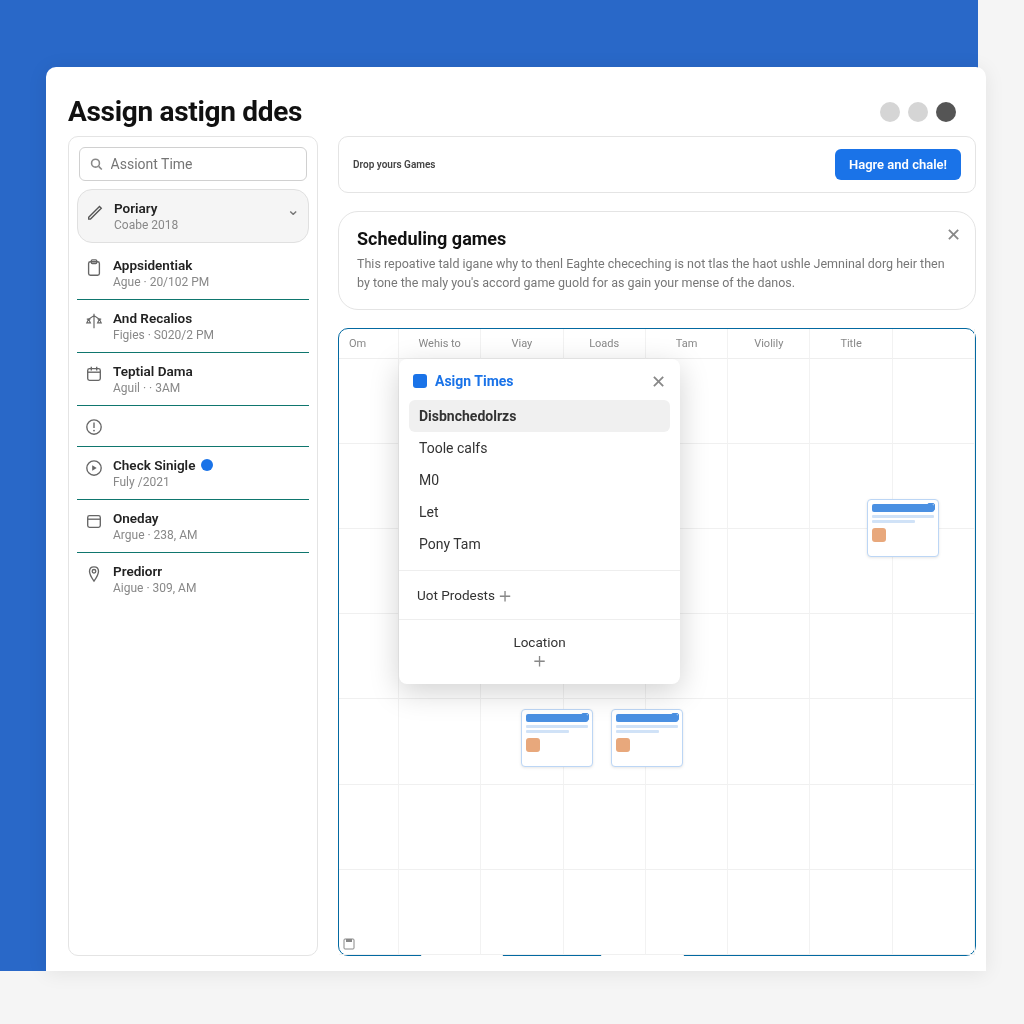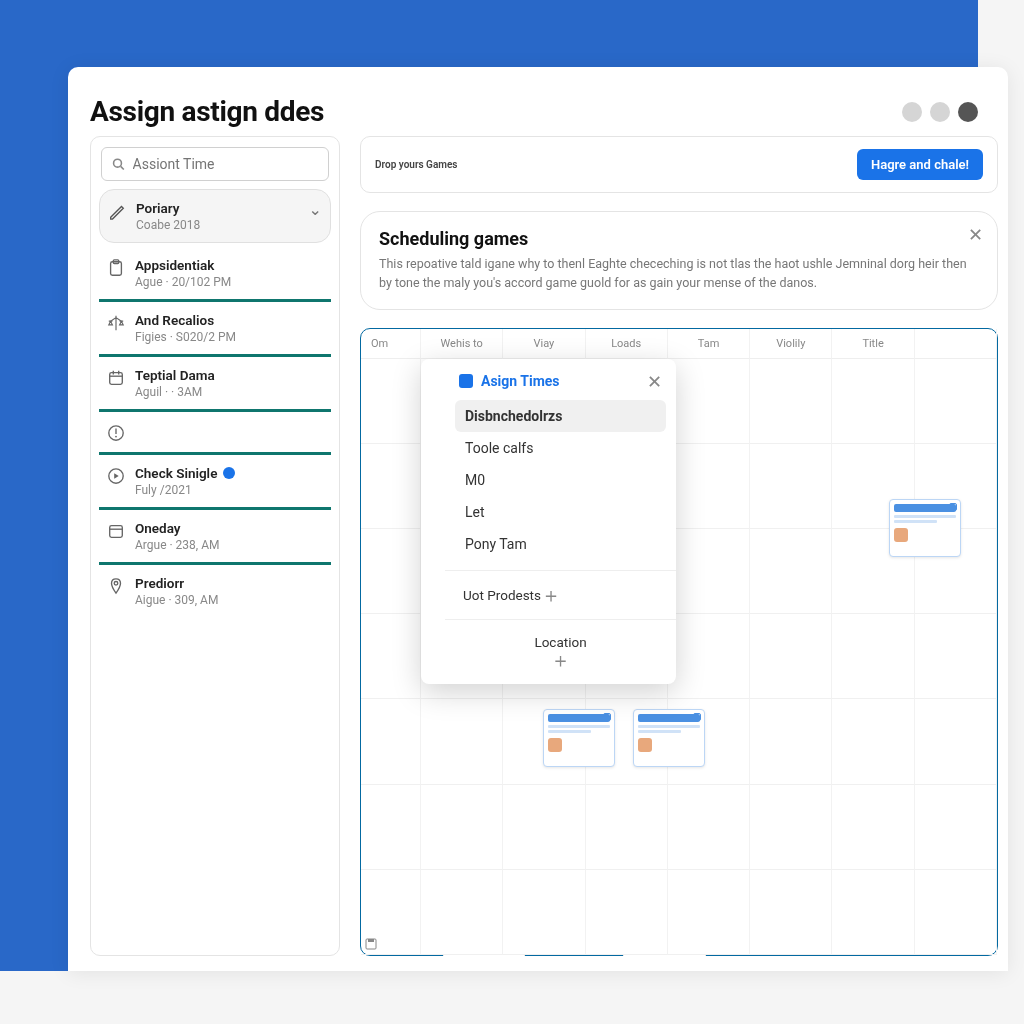--- a/index.html
+++ b/index.html
@@ -1,36 +1,36 @@
 <!DOCTYPE html>
 <html><head>
 <meta charset="utf-8">
 <style>
   * { box-sizing: border-box; margin: 0; padding: 0; font-family: -apple-system, BlinkMacSystemFont, "Segoe UI", Roboto, sans-serif; }
   body { width: 1024px; height: 1024px; background: #f5f5f5; position: relative; overflow: hidden; }
   .blue-bg { position: absolute; top: 0; left: 0; width: 978px; height: 971px; background: #2968c8; border-radius: 0 0 8px 0; }
-  .app-window { position: absolute; top: 67px; left: 68px; width: 940px; height: 904px; background: #fff; border-radius: 10px 10px 0 0; box-shadow: 0 2px 20px rgba(0,0,0,0.08); }
+  .app-window { position: absolute; top: 67px; left: 46px; width: 940px; height: 904px; background: #fff; border-radius: 10px 10px 0 0; box-shadow: 0 2px 20px rgba(0,0,0,0.08); }
   
   .header { display: flex; align-items: center; justify-content: space-between; padding: 28px 30px 8px 22px; }
   .header h1 { font-size: 28px; font-weight: 700; color: #111; letter-spacing: -0.3px; }
   .header-icons { display: flex; gap: 8px; }
   .header-icons span { width: 20px; height: 20px; border-radius: 50%; background: #d5d5d5; display: inline-block; }
   .header-icons span:last-child { background: #555; }
 
   .content { display: flex; padding: 0 10px 10px 22px; gap: 20px; height: calc(100% - 74px); }
 
   .sidebar { width: 250px; flex: 0 0 250px; border: 1px solid #e4e4e4; border-radius: 10px; padding: 8px; background: #fff; }
   .search-wrap { padding: 2px 2px 8px 2px; }
   .search { display: flex; align-items: center; gap: 8px; border: 1px solid #d0d0d0; border-radius: 6px; padding: 8px 10px; }
   .search input { border: none; outline: none; font-size: 14px; color: #999; width: 100%; background: transparent; }
   .search-icon { width: 14px; height: 14px; }
   .search-icon circle { stroke: #888; stroke-width: 2; fill: none; }
   .search-icon line { stroke: #888; stroke-width: 2; }
 
-  .sidebar-item { display: flex; gap: 10px; padding: 10px 8px; border-bottom: 3px solid #0f766e; align-items: flex-start; }
+  .sidebar-item { display: flex; gap: 10px; padding: 10px 8px; border-bottom: 1px solid #0f766e; align-items: flex-start; }
   .sidebar-item:last-child { border-bottom: none; }
   .sidebar-item.selected { background: #f5f5f5; border: 1px solid #e0e0e0; border-radius: 15px; margin-bottom: 4px; }
   .sidebar-item.selected .chev { margin-left: auto; color: #777; }
   .si-icon { width: 18px; height: 18px; flex: 0 0 18px; margin-top: 2px; }
   .si-body { flex: 1; min-width: 0; }
   .si-title { font-size: 13.5px; font-weight: 600; color: #222; display: flex; align-items: center; gap: 6px; }
   .si-sub { font-size: 12px; color: #888; margin-top: 2px; }
   .badge-blue { width: 12px; height: 12px; background: #1a73e8; border-radius: 50%; display: inline-block; }
 
   .main { flex: 1; display: flex; flex-direction: column; gap: 18px; overflow: hidden; }
@@ -54,21 +54,21 @@
   .cal-grid .time-col { font-size: 10px; color: #aaa; padding: 4px 6px; }
   
   .save-icon { position: absolute; bottom: 4px; left: 4px; width: 12px; height: 12px; }
 
   .event-card { position: absolute; background: #fff; border: 1px solid #bcd6f5; border-radius: 4px; padding: 4px; font-size: 8px; box-shadow: 0 1px 3px rgba(0,0,0,0.1); }
   .event-card .bar { height: 8px; background: #4a90e2; border-radius: 2px; margin-bottom: 3px; }
   .event-card .avatar { width: 14px; height: 14px; border-radius: 3px; background: #e8a87c; display: inline-block; margin-top: 3px; }
   .event-card .dot { position: absolute; top: 3px; right: 3px; width: 8px; height: 8px; border: 1px solid #4a90e2; border-radius: 2px; }
   .event-card .line { height: 3px; background: #d0e2f7; margin: 2px 0; border-radius: 1px; }
 
-  .popup { position: absolute; background: #fff; border-radius: 8px; box-shadow: 0 8px 30px rgba(0,0,0,0.18); width: 255px; z-index: 50; padding-left: 24px; }
+  .popup { position: absolute; background: #fff; border-radius: 8px; box-shadow: 0 8px 30px rgba(0,0,0,0.18); width: 281px; z-index: 50; }
   .popup-head { display: flex; align-items: center; justify-content: space-between; padding: 12px 14px 8px 14px; }
   .popup-head-left { display: flex; align-items: center; gap: 8px; color: #1a73e8; font-weight: 700; font-size: 14px; }
   .popup-head-left .sq { width: 14px; height: 14px; background: #1a73e8; border-radius: 3px; }
   .popup-close { color: #888; cursor: pointer; font-size: 18px; }
   .popup-options { padding: 0 10px 10px 10px; border-bottom: 1px solid #eee; }
   .popup-opt { padding: 8px 10px; font-size: 14px; color: #333; border-radius: 6px; cursor: pointer; }
   .popup-opt.active { background: #f0f0f0; font-weight: 700; }
   .popup-row { display: flex; align-items: center; padding: 14px 18px; font-size: 13.5px; color: #333; border-bottom: 1px solid #eee; }
   .popup-row:last-child { border-bottom: none; flex-direction: column; }
   .plus { color: #888; font-size: 20px; line-height: 1; cursor: pointer; }

